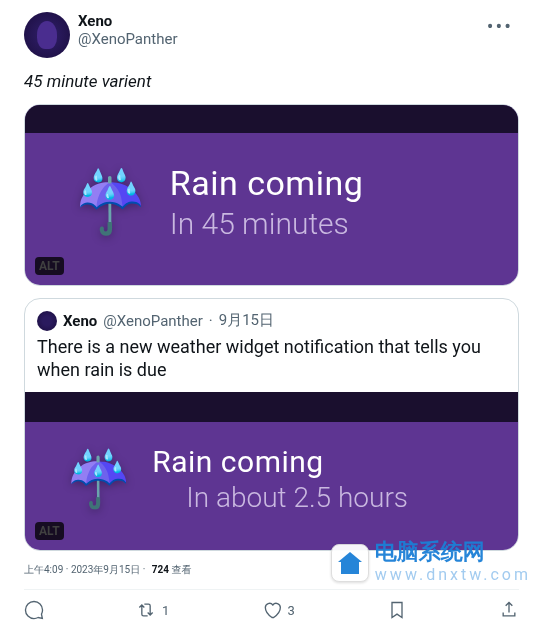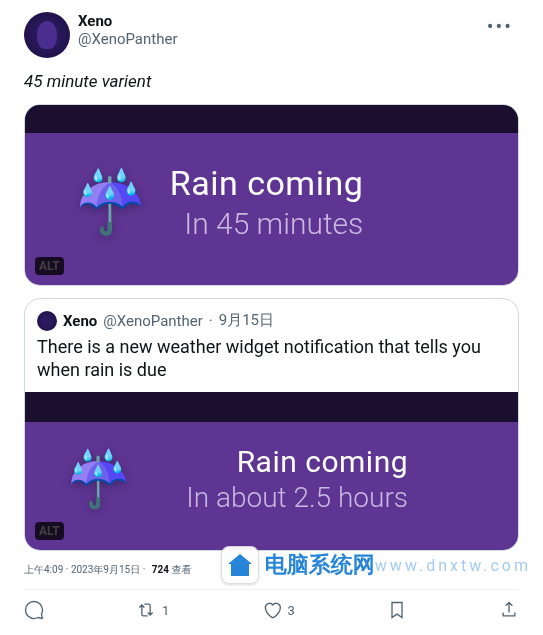--- a/index.html
+++ b/index.html
@@ -11,21 +11,21 @@
 .names{flex:1;}
 .display-name{font-weight:700;font-size:15px;color:#0f1419;}
 .handle{font-size:15px;color:#536471;}
 .more{color:#536471;font-size:20px;letter-spacing:2px;cursor:pointer;padding:2px 6px;}
 .tweet-text{font-size:17px;color:#0f1419;margin-bottom:12px;line-height:1.3;font-style:italic;}
 .media{border-radius:16px;overflow:hidden;border:1px solid #cfd9de;margin-bottom:12px;position:relative;}
 .weather-card{background:#5e3592;padding:0;}
 .weather-top-bar{height:28px;background:#1a0f2e;}
 .weather-content{display:flex;align-items:center;gap:22px;padding:30px 28px 42px 48px;}
 .umbrella{font-size:60px;line-height:1;filter:drop-shadow(0 2px 4px rgba(0,0,0,0.3));}
-.weather-text{color:#fff;text-align:right;}
+.weather-text{color:#fff;}
 .weather-title{font-size:34px;font-weight:400;line-height:1.2;letter-spacing:0.5px;}
 .weather-sub{font-size:30px;font-weight:300;color:#c9b8e0;line-height:1.3;}
 .alt-badge{position:absolute;bottom:10px;left:10px;background:rgba(0,0,0,0.77);color:#404040;font-size:12px;font-weight:700;padding:2px 4px;border-radius:4px;}
 .quote{border:1px solid #cfd9de;border-radius:16px;overflow:hidden;margin-bottom:12px;}
 .quote-head{display:flex;align-items:center;gap:6px;padding:12px 12px 4px;}
 .quote-avatar{width:20px;height:20px;border-radius:50%;background:radial-gradient(circle at center,#2a1a5e 30%,#1a0d3d 100%);}
 .quote-name{font-weight:700;font-size:15px;}
 .quote-handle{font-size:15px;color:#536471;}
 .quote-text{padding:0 12px 10px;font-size:18px;line-height:1.3;}
 .quote .weather-card{border-radius:0;}
@@ -40,21 +40,21 @@
 .actions{display:flex;justify-content:space-between;align-items:center;border-top:1px solid #eff3f4;padding-top:10px;color:#536471;}
 .action{display:flex;align-items:center;gap:6px;cursor:pointer;font-size:13px;}
 .action svg{width:20px;height:20px;fill:none;stroke:#536471;stroke-width:1.6;}
 .watermark{position:absolute;right:12px;bottom:48px;display:flex;align-items:center;gap:6px;opacity:0.95;pointer-events:none;}
 .wm-badge{width:38px;height:38px;border-radius:8px;background:#fff;border:1px solid #ddd;display:flex;align-items:center;justify-content:center;box-shadow:0 1px 3px rgba(0,0,0,0.15);}
 .wm-house{width:24px;height:22px;position:relative;}
 .wm-roof{width:0;height:0;border-left:12px solid transparent;border-right:12px solid transparent;border-bottom:10px solid #1b7fd6;position:absolute;top:0;}
 .wm-body{width:18px;height:12px;background:#1b7fd6;position:absolute;top:10px;left:3px;}
 .wm-text{color:#1b7fd6;font-weight:700;font-size:22px;line-height:1;}
 .wm-sub{color:#9ec9ef;font-size:16px;letter-spacing:3px;margin-top:2px;}
-.wm-stack{display:flex;flex-direction:row;}
+.wm-stack{display:flex;flex-direction:column;}
 .container{position:relative;}
 </style>
 </head>
 <body>
 
 <div class="container">
 <div class="tweet">
 
   <div class="header">
     <div class="avatar">

